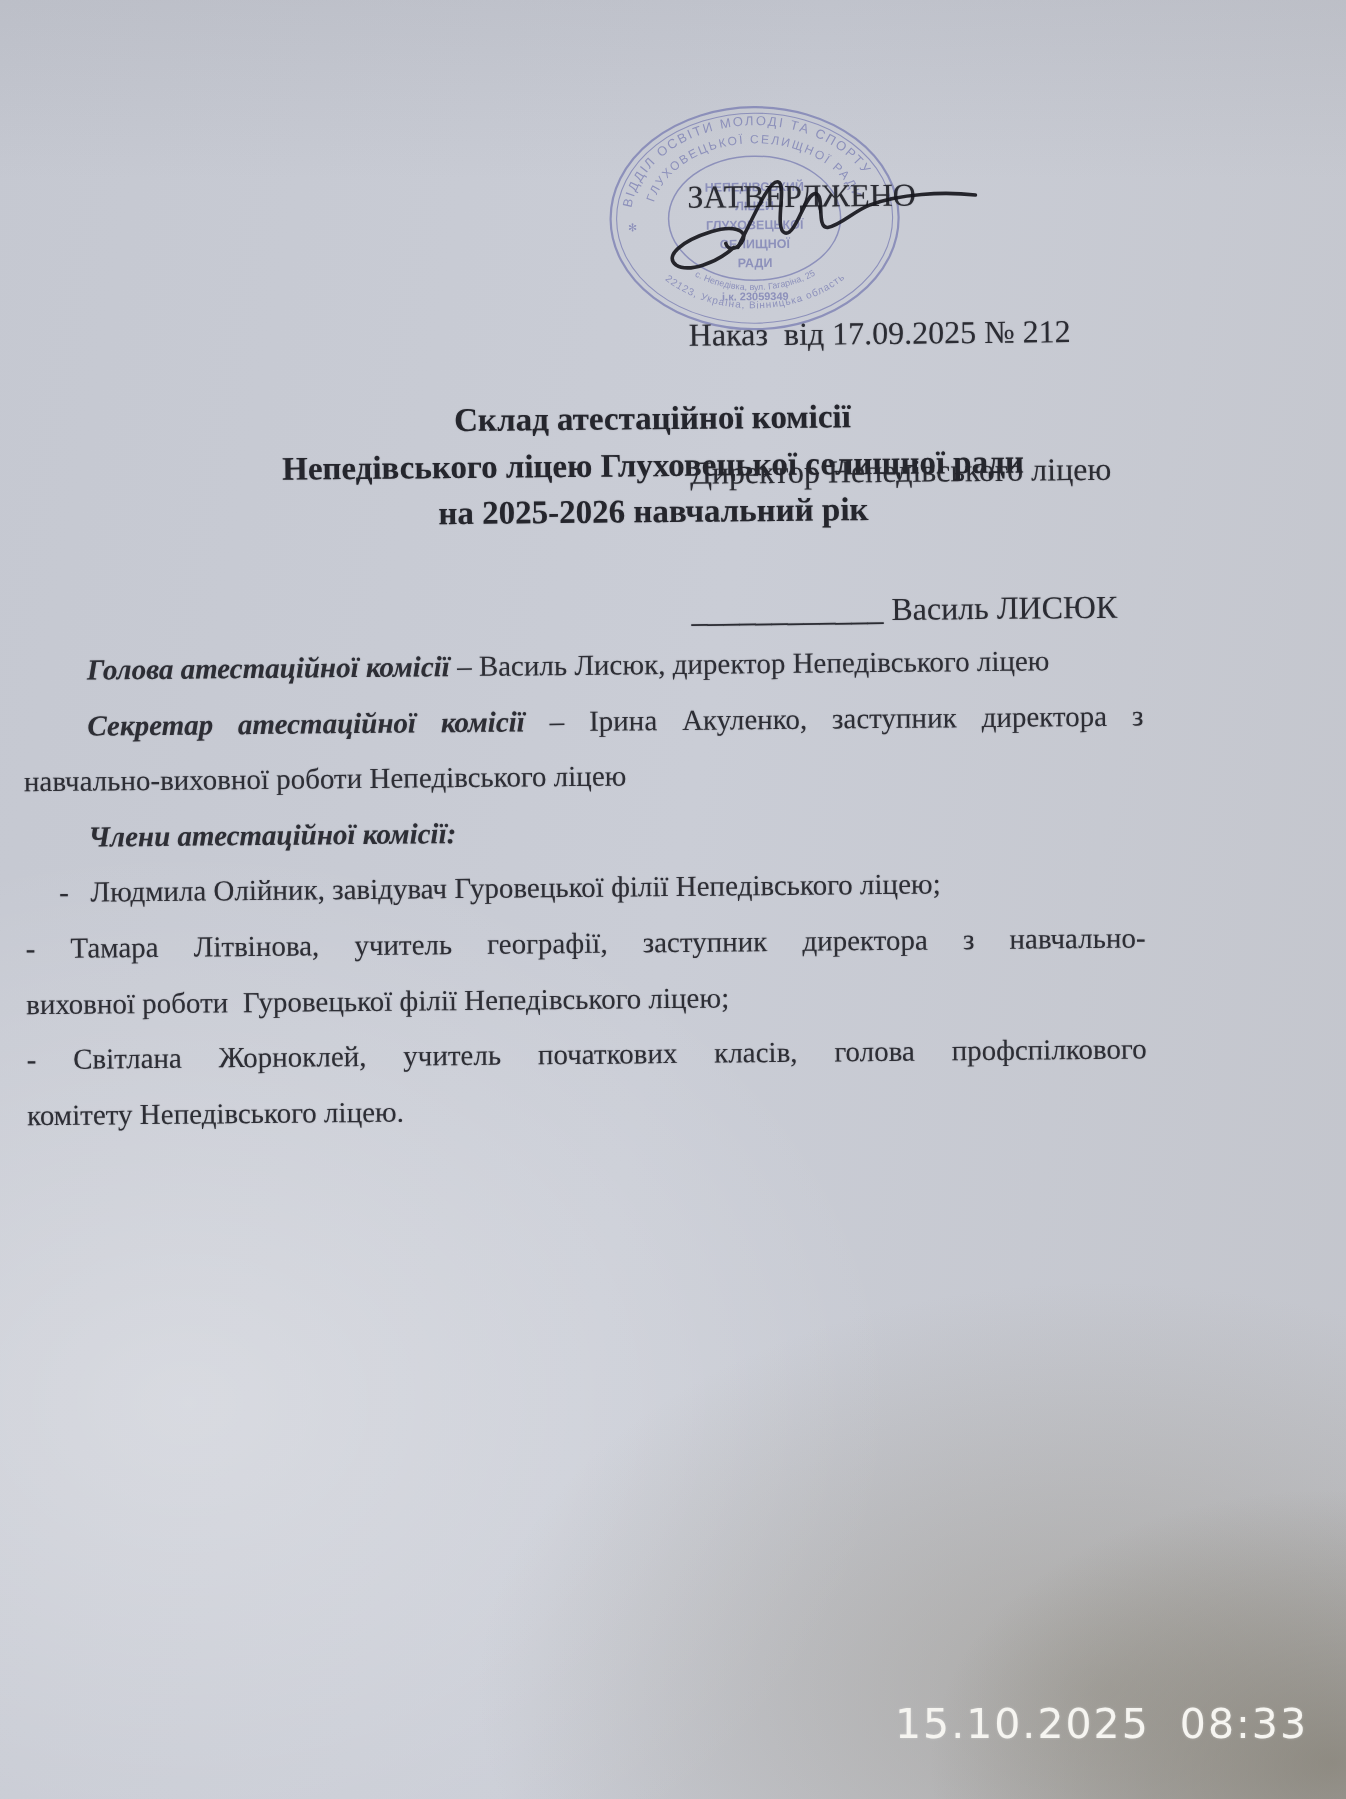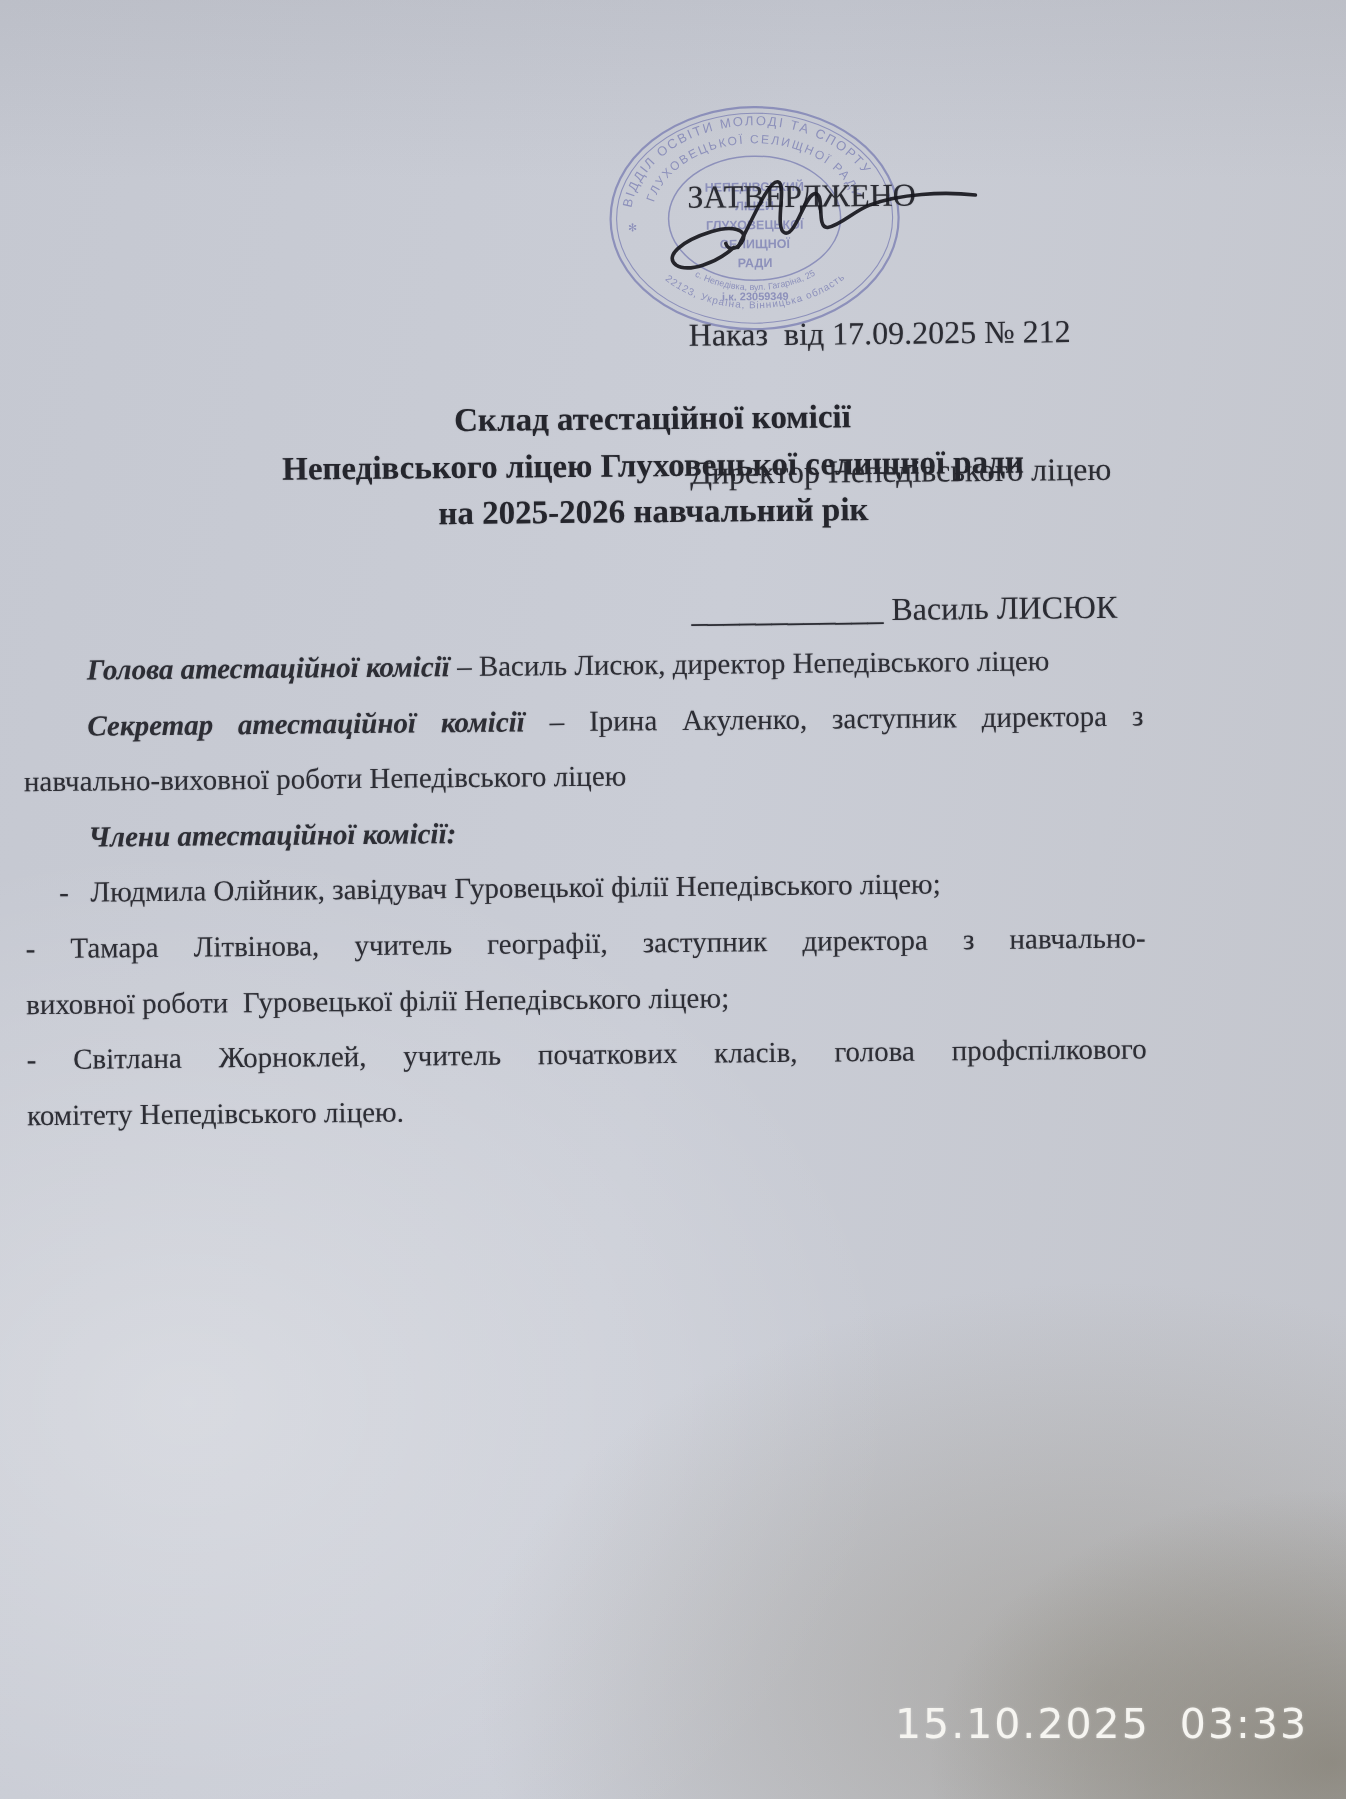--- a/index.html
+++ b/index.html
@@ -139,14 +139,14 @@
       <div class="line ind bi">Члени атестаційної комісії:</div>
       <div class="line ind34 pre">-   Людмила Олійник, завідувач Гуровецької філії Непедівського ліцею;</div>
       <div class="line just">-      Тамара Літвінова, учитель географії, заступник директора з навчально-</div>
       <div class="line pre">виховної роботи  Гуровецької філії Непедівського ліцею;</div>
       <div class="line just">-      Світлана Жорноклей, учитель початкових класів, голова профспілкового</div>
       <div class="line">комітету Непедівського ліцею.</div>
     </div>
 
   </div>
 
-  <div class="timestamp">15.10.2025  03:33</div>
+  <div class="timestamp">15.10.2025  08:33</div>
 </div>
 
 </body></html>

